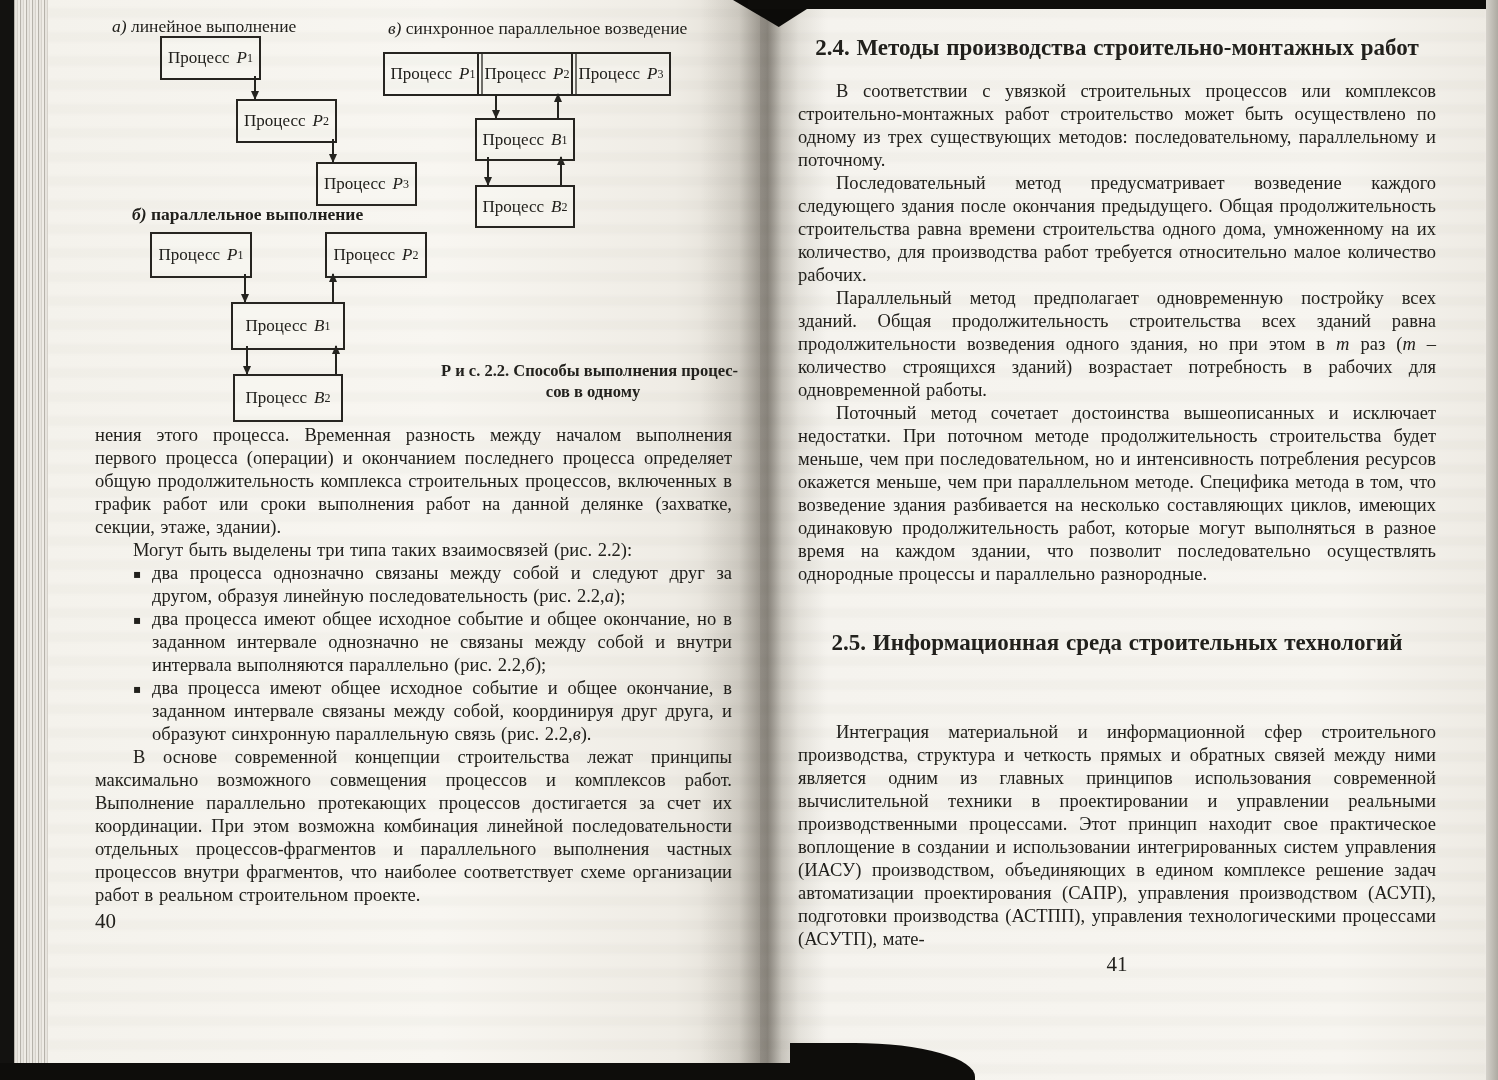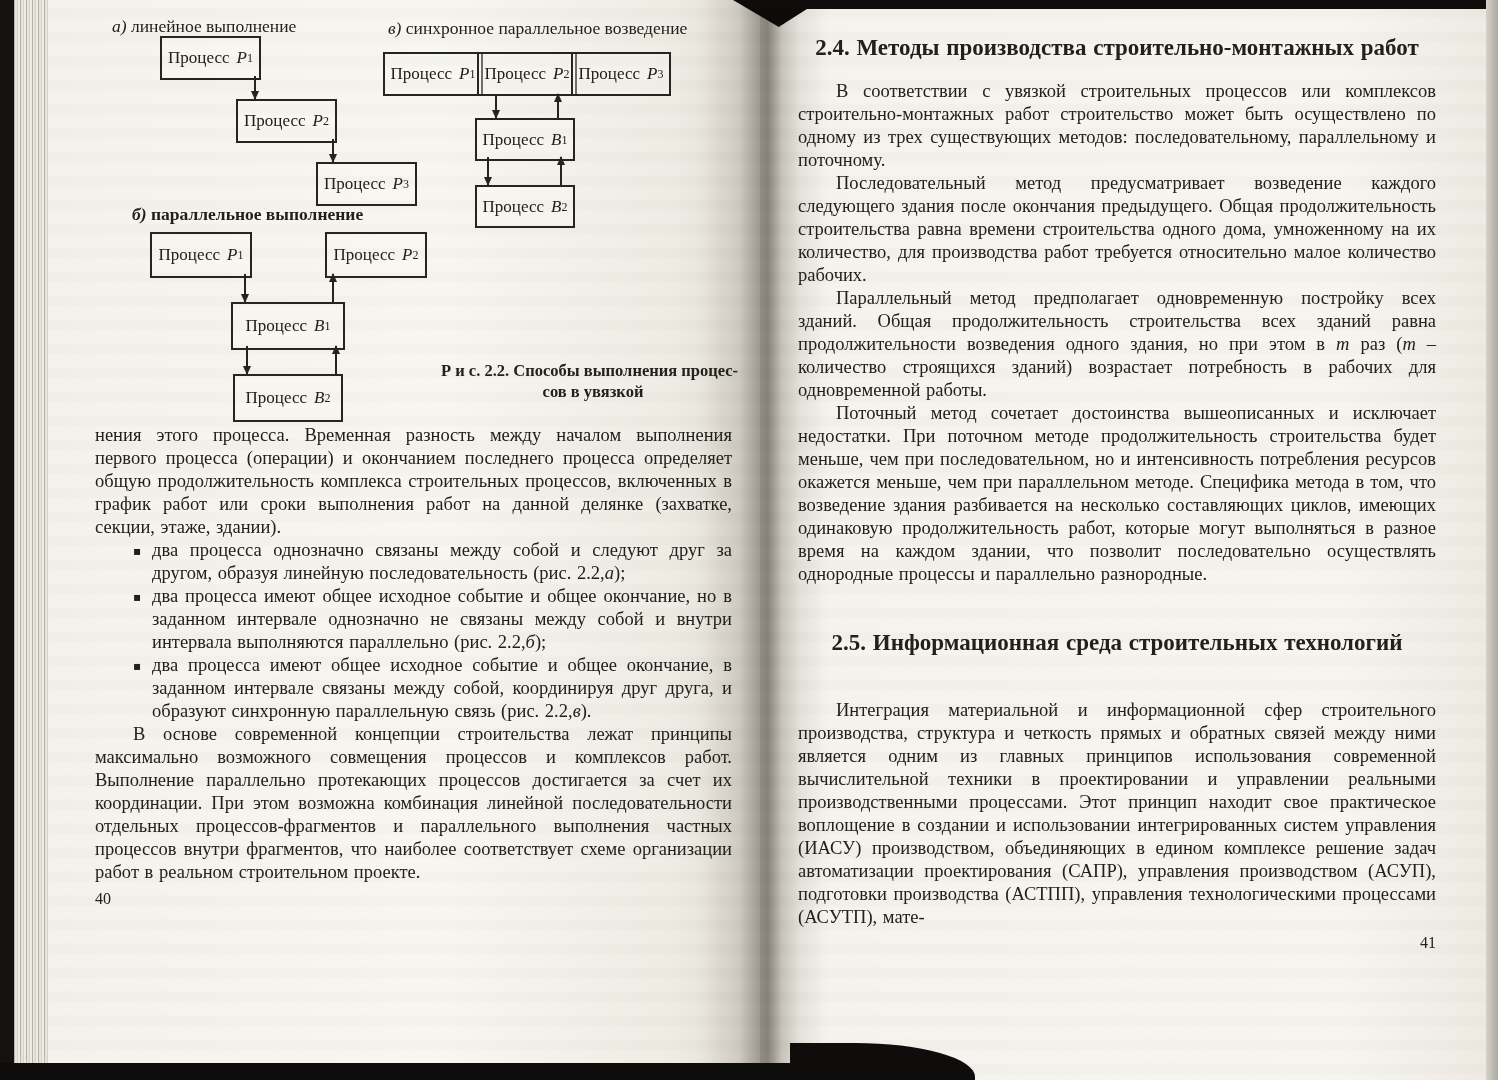--- a/index.html
+++ b/index.html
@@ -26,42 +26,42 @@
     clip-path:polygon(0 0,100% 0,52% 100%);}
   .bottom-strip-left{position:absolute;left:0;top:1063px;width:800px;height:17px;background:#0e0d0b;}
   .bottom-gutter-blob{position:absolute;left:790px;top:1043px;width:185px;height:37px;background:#0e0d0b;
     border-top-right-radius:120px 34px;}
   
   .bodytext{font-size:18.5px;line-height:23px;text-align:justify;word-spacing:1px;}
   .ind{text-indent:38px;}
   .b{font-weight:400;} .i{font-style:italic;}
   .bullet{position:relative;padding-left:57px;}
   .bullet .mark{position:absolute;left:38px;top:1px;font-size:12px;font-family:"DejaVu Sans",sans-serif;}
-  .pagenum{font-size:16px;}
+  .pagenum{font-size:21px;}
   .h2x{font-size:23px;line-height:30px;font-weight:700;text-align:center;}
   
   .fig-label{position:absolute;font-size:17.5px;white-space:nowrap;}
   .pbox{position:absolute;border:2px solid #262420;display:flex;align-items:center;justify-content:center;
         font-size:17px;white-space:nowrap;background:rgba(250,248,243,.35);}
   .pbox .sym{font-style:italic;margin-left:7px;}
   .pbox sub{font-size:12px;line-height:0;}
   .arr{position:absolute;width:2px;background:#24231f;}
   .arr::after{content:"";position:absolute;left:-3.5px;width:0;height:0;
     border-left:4.5px solid transparent;border-right:4.5px solid transparent;}
   .arr.down::after{bottom:-1px;border-top:9px solid #24231f;}
   .arr.up::after{top:-1px;border-bottom:9px solid #24231f;}
   .fig-caption{position:absolute;font-size:16.5px;font-weight:700;line-height:21px;}
   .fig-caption .l2{text-align:center;}
   
   #left-body{position:absolute;left:47px;top:424px;width:637px;}
   #left-pagenum{margin-top:3px;}
   #right-col{position:absolute;left:38px;top:0;width:638px;}
   #h24{padding-top:33px;margin-bottom:17px;}
-  #h25{margin-top:42px;margin-bottom:41px;}
-  #right-pagenum{text-align:right;margin-top:2px;padding-right:0px;}
+  #h25{margin-top:42px;margin-bottom:63px;}
+  #right-pagenum{text-align:center;margin-top:2px;padding-right:0px;}
 </style>
 </head>
 <body>
 
 <div id="stage">
 
   <div class="edge-stack-left"></div>
   <div class="edge-stripes-left"></div>
 
   <div class="page" id="left-page">
@@ -139,26 +139,27 @@
       <div class="arr down" style="left:198px;top:346px;height:28px;"></div>
       <div class="arr up" style="left:287px;top:346px;height:28px;"></div>
       <div class="pbox" style="left:185px;top:374px;width:106px;height:44px;">
         <span>Процесс</span>
           <span class="sym">B</span>
           <sub>2</sub>
       </div>
 
       <div class="fig-caption" style="left:393px;top:360px;width:304px;">
         <div>Р и с. 2.2. Способы выполнения процес-</div>
-        <div class="l2">сов в увязкой</div>
+        <div class="l2">сов в одному</div>
       </div>
     </div>
 
     <div id="left-body" class="bodytext">
       <div>нения этого процесса. Временная разность между началом выполнения первого процесса (операции) и окончанием последнего процесса определяет общую продолжительность комплекса строительных процессов, включенных в график работ или сроки выполнения работ на данной делянке (захватке, секции, этаже, здании).</div>
+      <div class="ind">Могут быть выделены три типа таких взаимосвязей (рис. 2.2):</div>
       <div class="bullet">
         <span class="mark">▪</span>
         <span><span>два процесса однозначно связаны между собой и следуют друг за другом, образуя линейную последовательность (рис. 2.2,</span><span class="i">а</span><span>);</span></span>
       </div>
       <div class="bullet">
         <span class="mark">▪</span>
         <span><span>два процесса имеют общее исходное событие и общее окончание, но в заданном интервале однозначно не связаны между собой и внутри интервала выполняются параллельно (рис. 2.2,</span><span class="i">б</span><span>);</span></span>
       </div>
       <div class="bullet">
         <span class="mark">▪</span>

